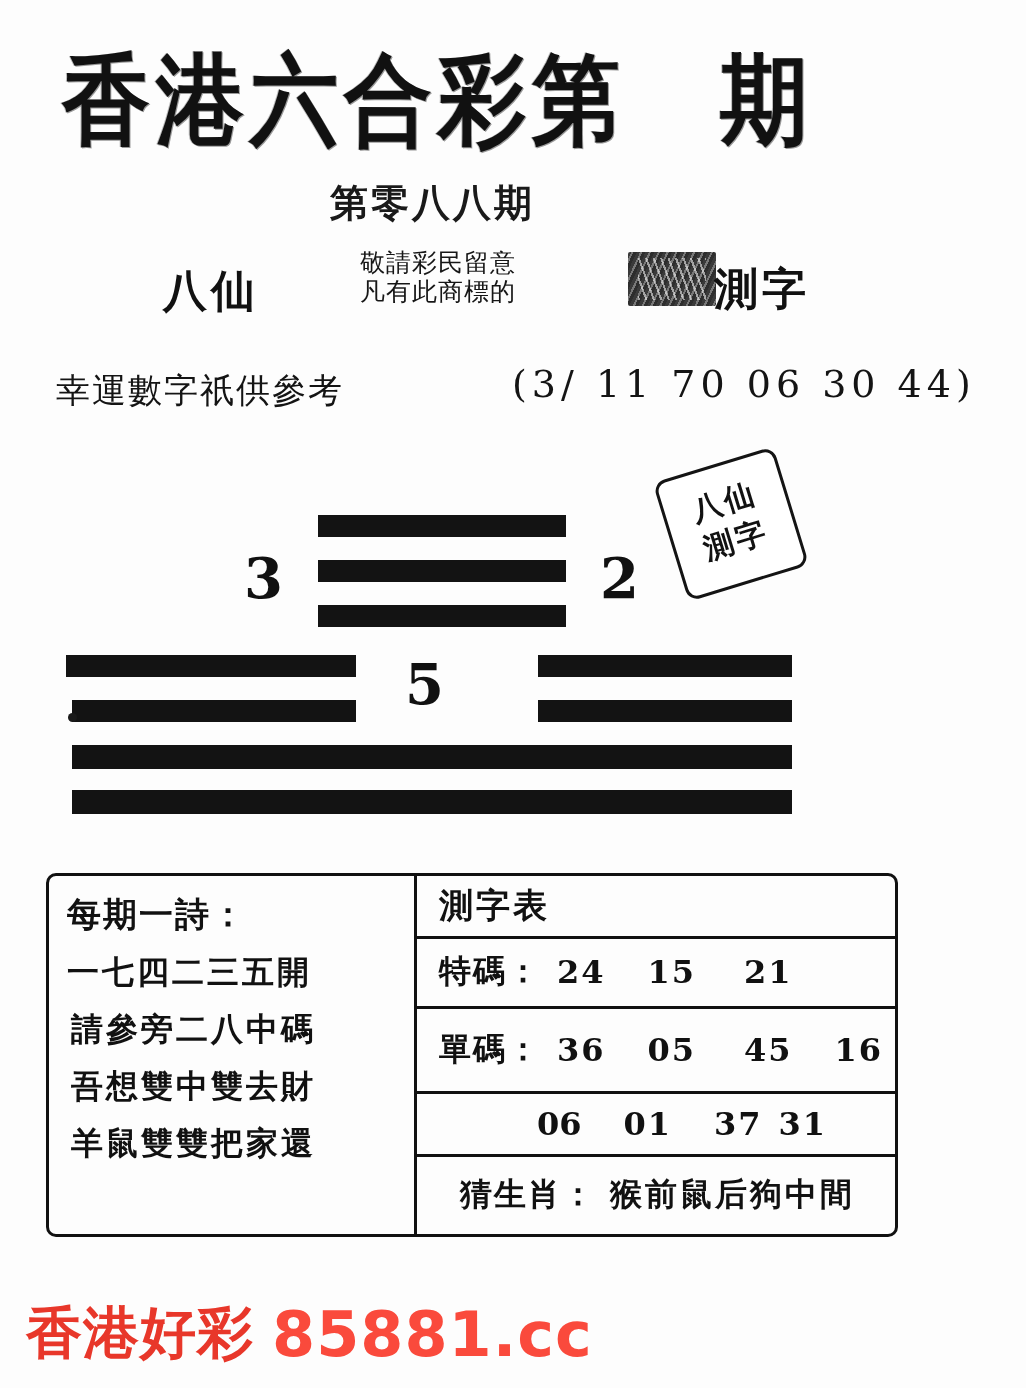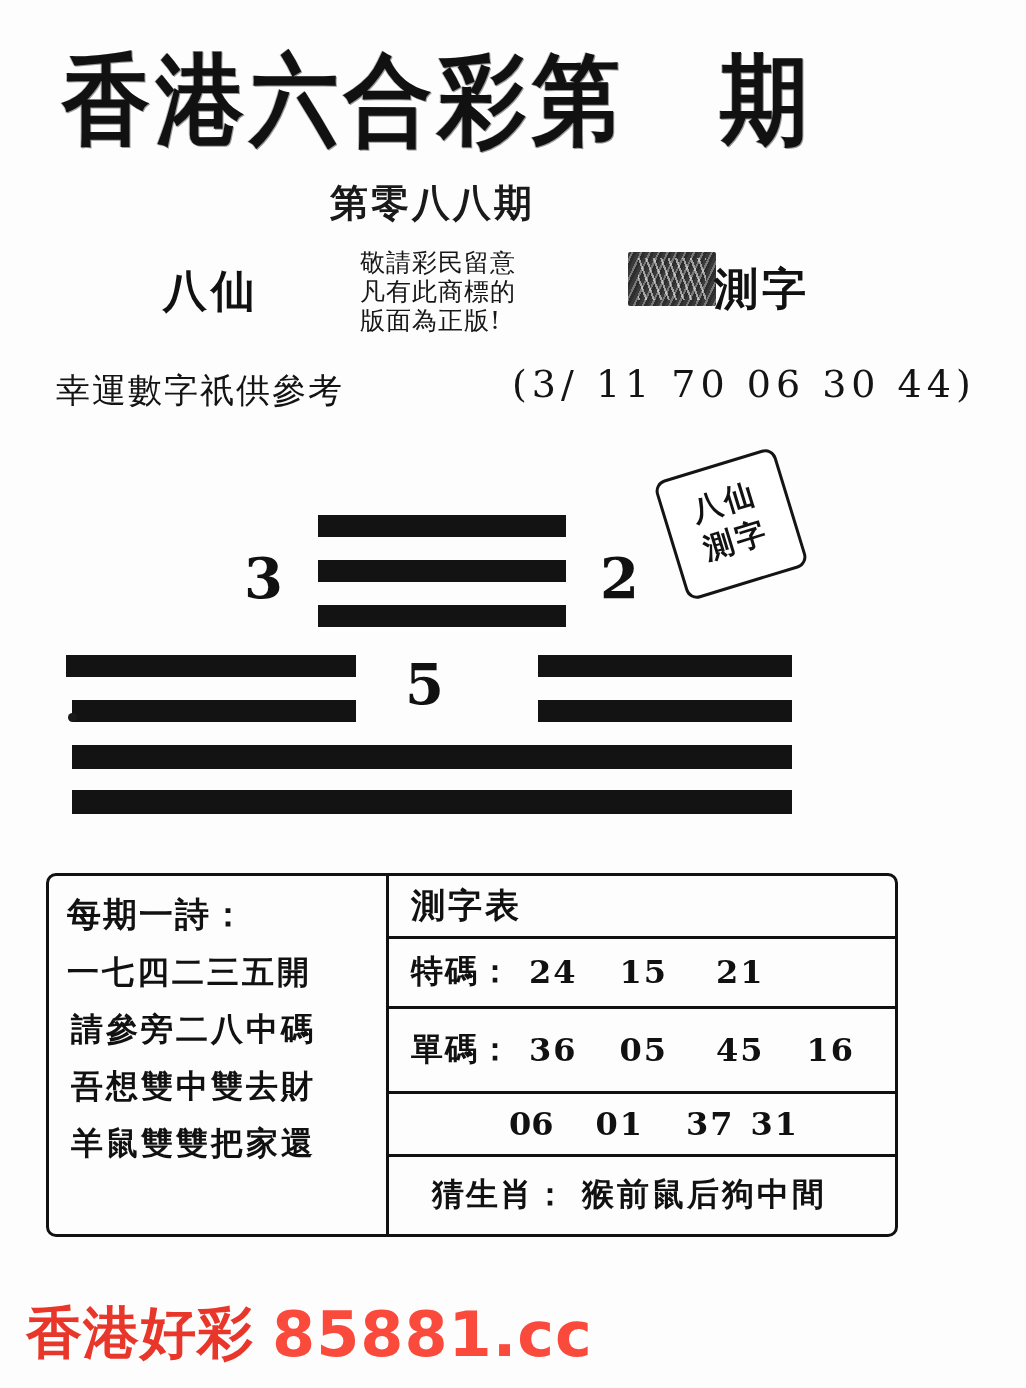--- a/index.html
+++ b/index.html
@@ -179,21 +179,21 @@
     top: 873px;
     left: 46px;
     width: 852px;
     height: 364px;
     border: 3px solid #111;
     border-radius: 10px;
     box-sizing: border-box;
     display: flex;
   }
   .tb-left {
-    width: 340px;
+    width: 368px;
     box-sizing: border-box;
     border-right: 3px solid #111;
     padding: 16px 15px 0 18px;
   }
   .tb-right {
     flex: 1;
     box-sizing: border-box;
     display: flex;
     flex-direction: column;
   }
@@ -269,21 +269,20 @@
 <div class="page">
 
   <div class="main-title">香港六合彩第　期</div>
   <div class="issue-line">第零八八期</div>
 
   <div class="brand-left">八仙</div>
 
   <div class="notice">
     <div>敬請彩民留意</div>
     <div>凡有此商標的</div>
-    <div>版面為正版!</div>
   </div>
 
   <div class="stamp-blob"></div>
   <div class="cezi-right">測字</div>
 
   <div class="lucky-label">幸運數字祇供參考</div>
   <div class="lucky-nums">(3/ 11 70 06 30 44)</div>
 
   <div class="bars">
 

